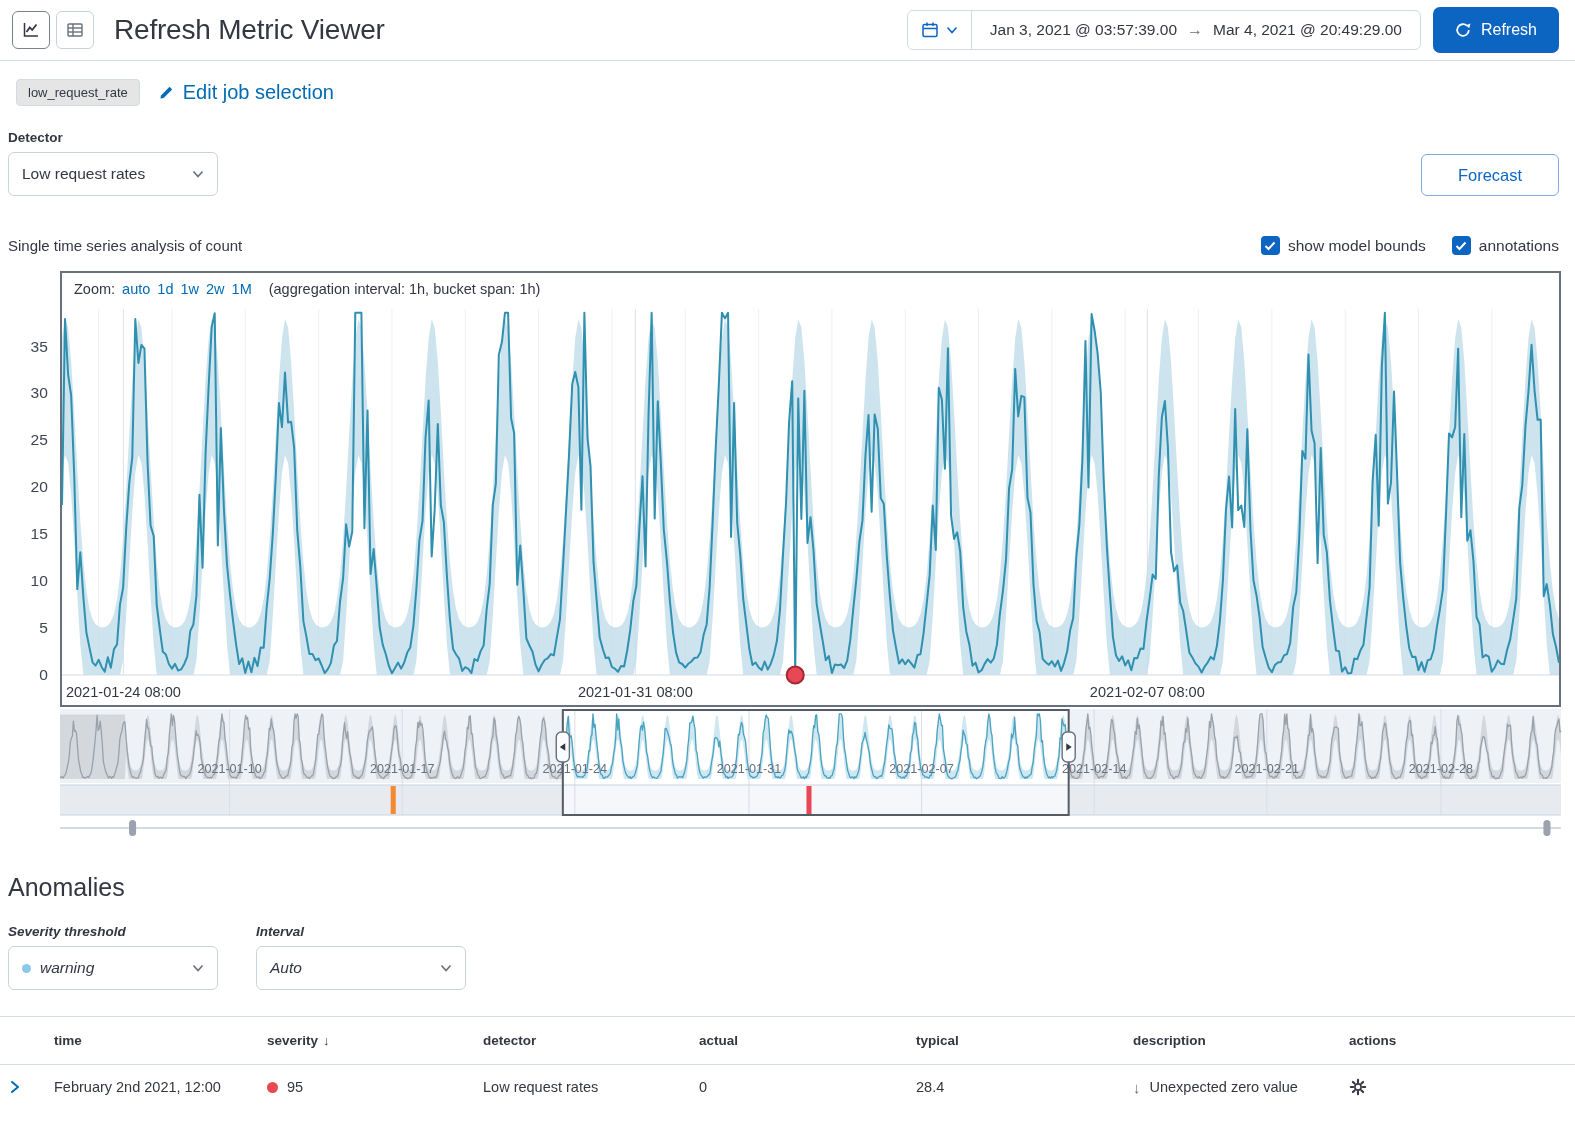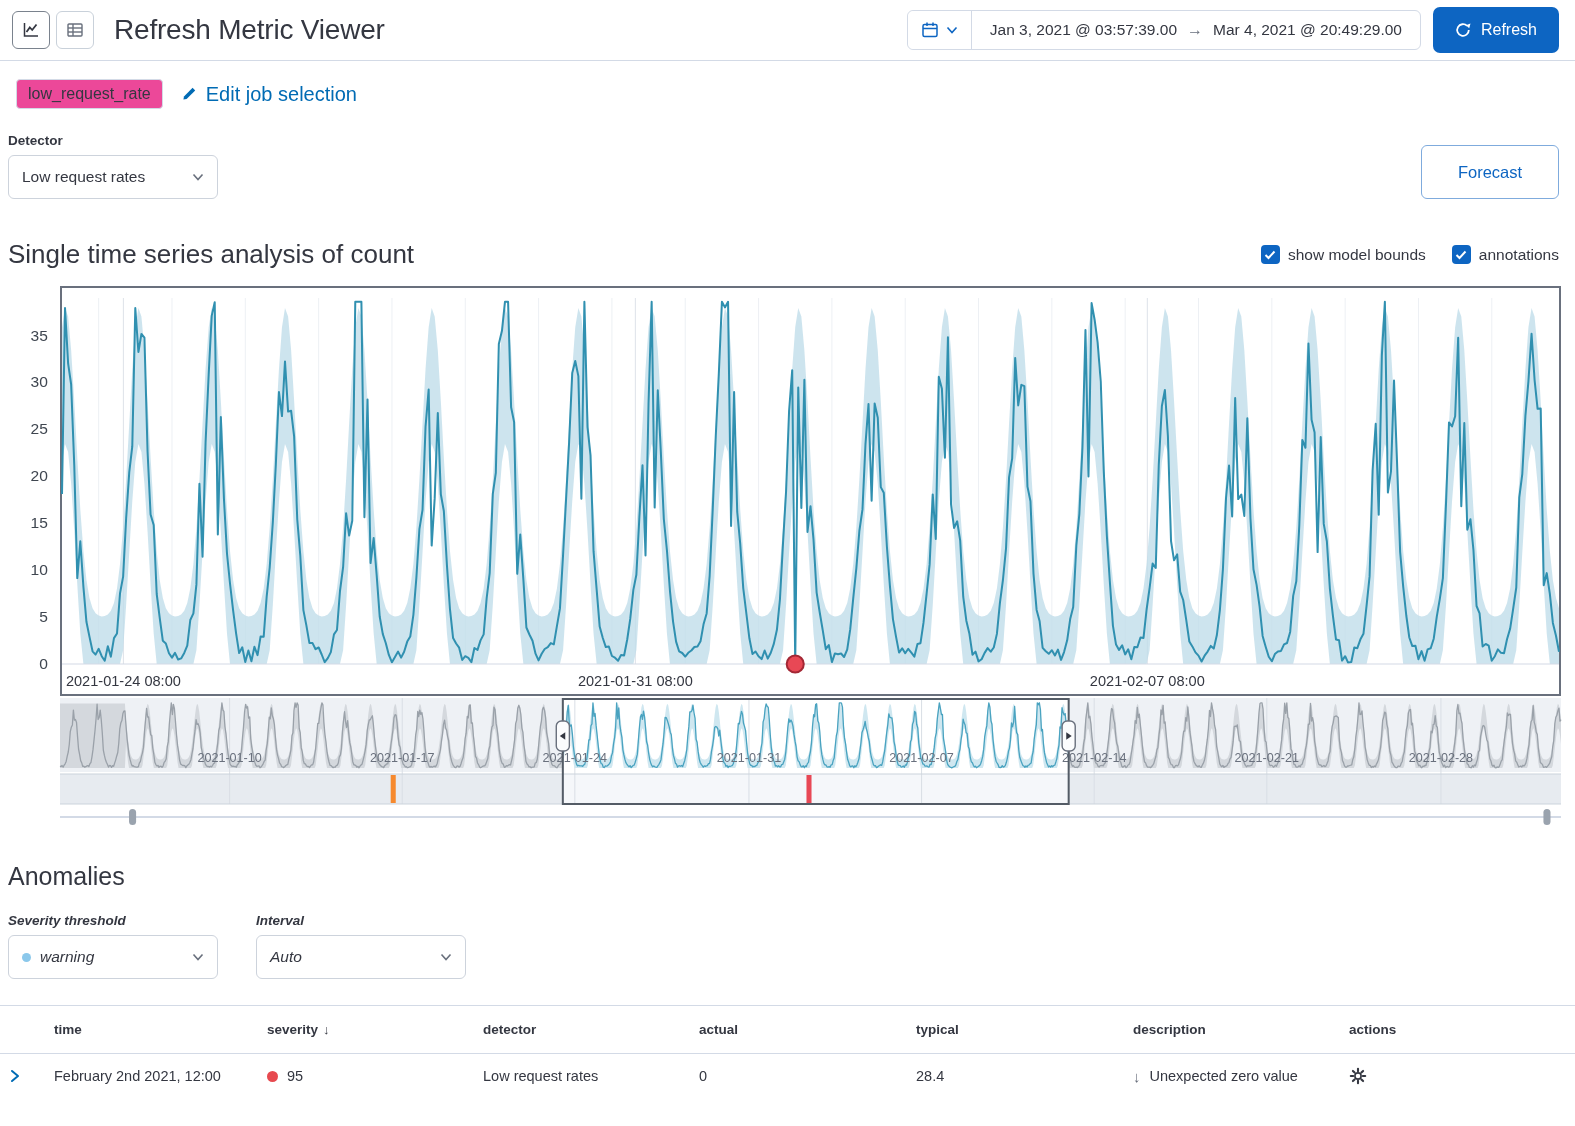--- a/index.html
+++ b/index.html
@@ -21,33 +21,33 @@
   .topbar-right { margin-left:auto; display:flex; gap:12px; align-items:center; }
   .datepicker { display:flex; align-items:stretch; height:40px; border:1px solid #d3dae6; border-radius:6px; background:#fff; }
   .dp-toggle { display:flex; align-items:center; gap:7px; padding:0 13px; border:none; border-right:1px solid #d3dae6; background:#fff; cursor:pointer; border-radius:6px 0 0 6px; }
   .dp-dates { display:flex; align-items:center; gap:10px; padding:0 18px; font-size:15.5px; }
   .dp-date { border:none; background:none; font:inherit; color:#343741; cursor:pointer; padding:0; }
   .dp-arrow { color:#69707d; font-size:16px; }
   .refresh-btn { height:46px; background:#0d65c2; color:#fff; border:none; border-radius:7px; font-size:16px; font-weight:500; display:flex; align-items:center; gap:10px; justify-content:center; padding:4px 22px; cursor:pointer; }
 
   
   .job-row { display:flex; align-items:center; gap:18px; margin:18px 16px 0 16px; }
-  .job-badge { border:1px solid #d3dae6; border-radius:4px; padding:5px 11px; font-size:16px; background:#ec4899; }
+  .job-badge { border:1px solid #d3dae6; border-radius:4px; padding:5px 11px; font-size:13px; background:#e5e5e5; }
   .edit-link { color:#006bb4; font-size:20px; display:flex; gap:9px; align-items:center; cursor:pointer; }
 
   
   .detector-row { display:flex; justify-content:space-between; align-items:flex-end; margin:24px 16px 0 8px; }
   .field-label { font-size:13.5px; font-weight:700; margin-bottom:7px; }
   .select { width:210px; height:44px; border:1px solid #cdd3dc; border-radius:6px; background:#fff; display:flex; align-items:center; justify-content:space-between; padding:0 13px; font-size:15.5px; cursor:pointer; gap:8px; }
   .select .sel-left { display:flex; align-items:center; gap:9px; }
-  .forecast-btn { height:54px; min-width:138px; background:#fff; border:1px solid #7fabdd; color:#0d65c2; border-radius:6px; font-size:16.5px; font-weight:500; cursor:pointer; padding:0 20px; }
+  .forecast-btn { height:42px; min-width:138px; background:#fff; border:1px solid #7fabdd; color:#0d65c2; border-radius:6px; font-size:16.5px; font-weight:500; cursor:pointer; padding:0 20px; }
 
   
   .series-header { display:flex; justify-content:space-between; align-items:center; margin:40px 16px 0 8px; }
-  .series-title { font-size:26px; font-weight:400; color:#343741; margin:0; }
+  .series-title { font-size:15px; font-weight:400; color:#343741; margin:0; }
   .cb-group { display:flex; gap:26px; align-items:flex-end;padding-left:44px; }
   .checkbox { display:flex; align-items:center; gap:8px; font-size:15.5px; cursor:pointer; }
   .cb-box { width:19px; height:19px; border-radius:4px; background:#0d65c2; display:flex; align-items:center; justify-content:center; }
 
   
   .chart-area { margin:16px 14px 0 8px; padding-left:52px; }
   .chart-box { border:2px solid #69707d; background:#fff; }
   .zoom-row { display:flex; align-items:baseline; gap:7px; padding:8px 12px 2px 12px; font-size:14.5px; }
   .zlink { color:#006bb4; cursor:pointer; }
   .zsuffix { margin-left:10px; color:#343741; }
@@ -163,20 +163,29 @@
             <polyline points="1.5,5 4.5,8 10.5,1.5" stroke="#fff" stroke-width="2" fill="none"></polyline>
           </svg>
       </span>
       <span>annotations</span>
     </label>
   </div>
 </div>
 
 <section class="chart-area">
   <div class="chart-box">
+    <div class="zoom-row">
+      <span>Zoom:</span>
+      <a class="zlink">auto</a>
+      <a class="zlink">1d</a>
+      <a class="zlink">1w</a>
+      <a class="zlink">2w</a>
+      <a class="zlink">1M</a>
+      <span class="zsuffix">(aggregation interval: 1h, bucket span: 1h)</span>
+    </div>
     <svg id="main-chart" viewBox="0 0 1489 406" preserveAspectRatio="none">
         <line x1="36.46530612244898" x2="36.46530612244898" y1="10" y2="376" stroke="#edf0f4" stroke-width="1"></line>
         <line x1="109.39591836734695" x2="109.39591836734695" y1="10" y2="376" stroke="#edf0f4" stroke-width="1"></line>
         <line x1="182.32653061224488" x2="182.32653061224488" y1="10" y2="376" stroke="#edf0f4" stroke-width="1"></line>
         <line x1="255.25714285714287" x2="255.25714285714287" y1="10" y2="376" stroke="#edf0f4" stroke-width="1"></line>
         <line x1="328.18775510204085" x2="328.18775510204085" y1="10" y2="376" stroke="#edf0f4" stroke-width="1"></line>
         <line x1="401.1183673469388" x2="401.1183673469388" y1="10" y2="376" stroke="#edf0f4" stroke-width="1"></line>
         <line x1="474.0489795918367" x2="474.0489795918367" y1="10" y2="376" stroke="#edf0f4" stroke-width="1"></line>
         <line x1="546.9795918367347" x2="546.9795918367347" y1="10" y2="376" stroke="#edf0f4" stroke-width="1"></line>
         <line x1="619.9102040816326" x2="619.9102040816326" y1="10" y2="376" stroke="#edf0f4" stroke-width="1"></line>

